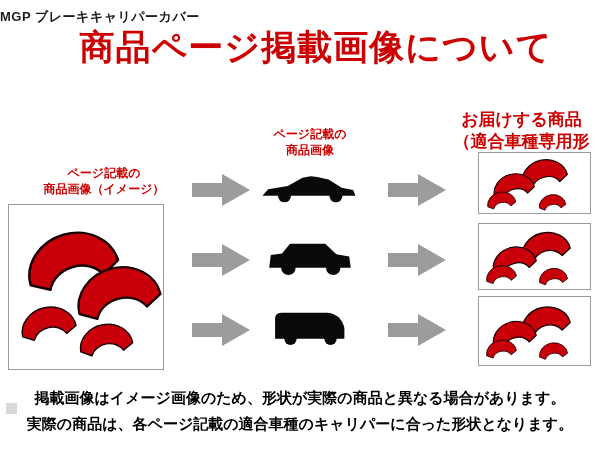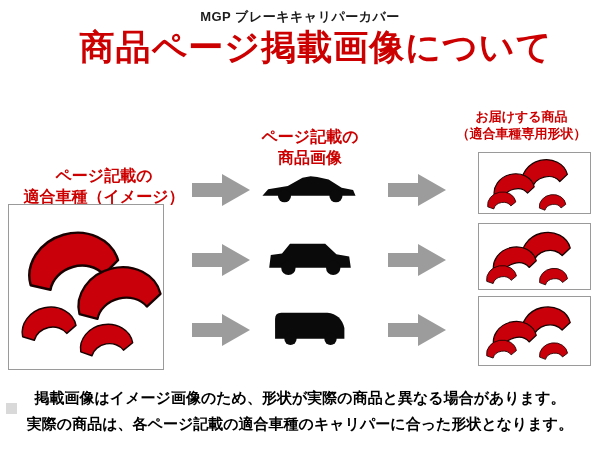--- a/index.html
+++ b/index.html
@@ -1,28 +1,28 @@
 <!DOCTYPE html>
 <html style="--accent-red: #cc0000; --caliper-red: #c9000a; --arrow-gray: #9c9c9c; --silhouette-black: #0a0a0a;"><head>
 <meta charset="utf-8">
 <style>
   * { margin:0; padding:0; box-sizing:border-box; }
   html,body { background:#ffffff; font-family:"Liberation Sans","DejaVu Sans",sans-serif; }
   .page { position:relative; width:600px; height:450px; background:#fff; overflow:hidden; }
 
-  .brand { position:absolute; top:8px; left:0; width:600px; text-align:center;
+  .brand { position:absolute; top:8px; left:0; width:600px; 
            font-size:13px; font-weight:600; color:#1c1c1c; letter-spacing:.5px; }
   .title { position:absolute; top:24px; left:16px; width:600px; text-align:center;
            font-size:35px; font-weight:bold; color:var(--accent-red,#cc0000); letter-spacing:1px; }
 
   .label { position:absolute; color:var(--accent-red,#cc0000); font-weight:bold;
-           font-size:16px; line-height:1.3; text-align:center; }
+           font-size:12px; line-height:1.3; text-align:center; }
   .source-label    { left:22px;  top:166px; width:164px; }
   .vehicle-label   { left:248px; top:127px; width:124px; }
-  .delivered-label { left:443px; top:109px; width:157px; font-size:13px; }
+  .delivered-label { left:443px; top:109px; width:157px; font-size:17px; }
 
   .imgbox { position:absolute; background:#fff; border:1px solid #9a9a9a; }
   .leftbox { left:8px; top:204px; width:156px; height:166px; }
   .rbox    { left:478px; width:113px; }
   .rbox1 { top:152px; height:62px; }
   .rbox2 { top:223px; height:67px; }
   .rbox3 { top:296px; height:70px; }
   .imgbox svg { width:100%; height:100%; display:block; }
 
   .cal { fill:var(--caliper-red,#c9000a); stroke:#190000; stroke-width:2.5; stroke-linejoin:round; }
@@ -54,21 +54,21 @@
   </defs>
 </svg>
 
 <div class="page">
 
   <div class="brand">MGP ブレーキキャリパーカバー</div>
   <h1 class="title">商品ページ掲載画像について</h1>
 
   <div class="label source-label">
     <div>ページ記載の</div>
-    <div>適合車種（イメージ）</div>
+    <div>商品画像（イメージ）</div>
   </div>
   <div class="label vehicle-label">
     <div>ページ記載の</div>
     <div>商品画像</div>
   </div>
   <div class="label delivered-label">
     <div>お届けする商品</div>
     <div>（適合車種専用形状）</div>
   </div>
 

